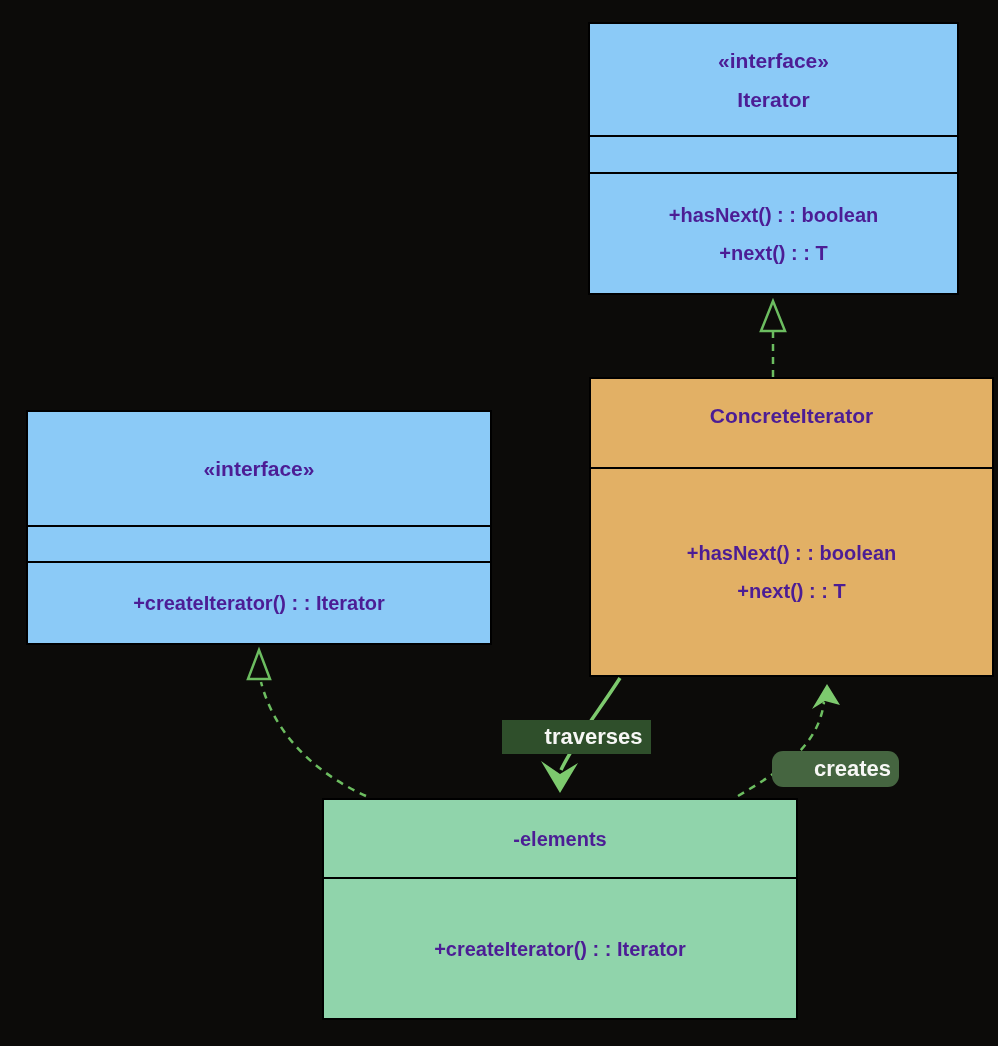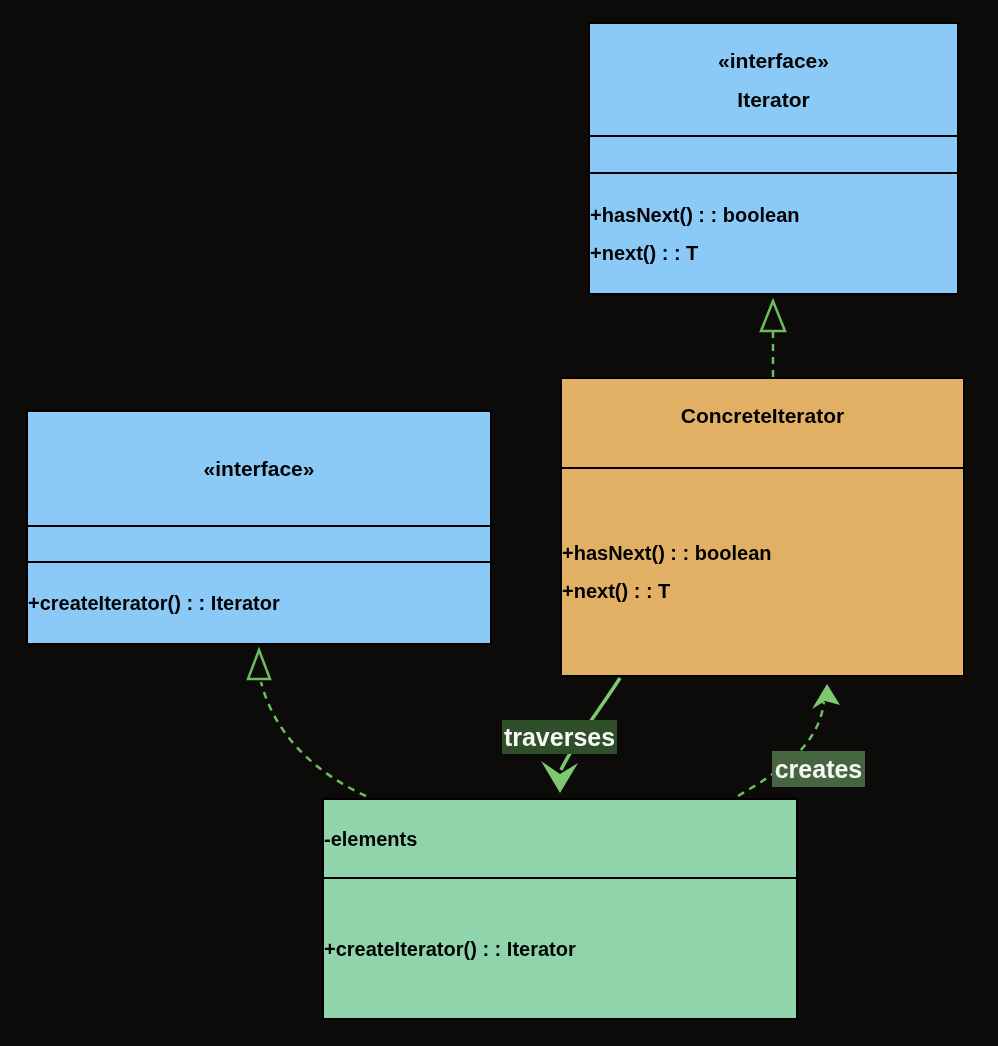--- a/index.html
+++ b/index.html
@@ -12,51 +12,53 @@
   }
   svg.arrow-layer {
     position: absolute; left: 0; top: 0; z-index: 1;
   }
   .uml-class {
     position: absolute;
     box-sizing: border-box;
     border: 2px solid #000;
     display: flex;
     flex-direction: column;
-    color: #000000;
+    color: #4c1d95;
     font-weight: 700;
     z-index: 2;
+    text-align: center;
   }
   .sec { box-sizing: border-box; }
   .sec + .sec { border-top: 2px solid #000; }
   .title-sec {
     display: flex; flex-direction: column;
     align-items: center; justify-content: center;
     font-size: 21px; line-height: 39px;
   }
   .members {
     display: flex; flex-direction: column;
     justify-content: center;
     font-size: 20px; line-height: 38px;
   }
   .grow { flex: 1; }
   .edge-label {
     position: absolute;
     z-index: 3;
     display: flex; align-items: center; justify-content: center;
     color: #f7f7f5;
-    font-size: 25px;
+    font-size: 22px;
     font-weight: 600;
+    padding-left: 34px;
   }
   #label-traverses { left: 502px; top: 720px; width: 115px; height: 34px; background: #2f4f2b; }
-  #label-creates   { left: 772px; top: 751px; width: 93px;  height: 36px; background: #456540; }
+  #label-creates   { left: 772px; top: 751px; width: 93px;  height: 36px; background: #456540; border-radius: 11px; }
 
   #box-iterator { left: 588px; top: 22px;  width: 371px; height: 273px; background: #8bcaf7; }
   #box-iterable { left: 26px;  top: 410px; width: 466px; height: 235px; background: #8bcaf7; }
-  #box-citer    { left: 560px; top: 377px; width: 405px; height: 300px; background: #e2b065; gap: 16px; }
+  #box-citer    { left: 589px; top: 377px; width: 405px; height: 300px; background: #e2b065; gap: 16px; }
   #box-ccoll    { left: 322px; top: 798px; width: 476px; height: 222px; background: #90d4ab; }
 
   .dash   { stroke: #6cbd60; stroke-width: 2.5; stroke-dasharray: 7 6; fill: none; }
   .hollow { fill: none; stroke: #6cbd60; stroke-width: 2.5; stroke-linejoin: miter; }
   .solid  { stroke: #7dca6e; stroke-width: 3.5; fill: none; }
   .head   { fill: #7dca6e; stroke: none; }
 </style>
 </head>
 <body>
 

